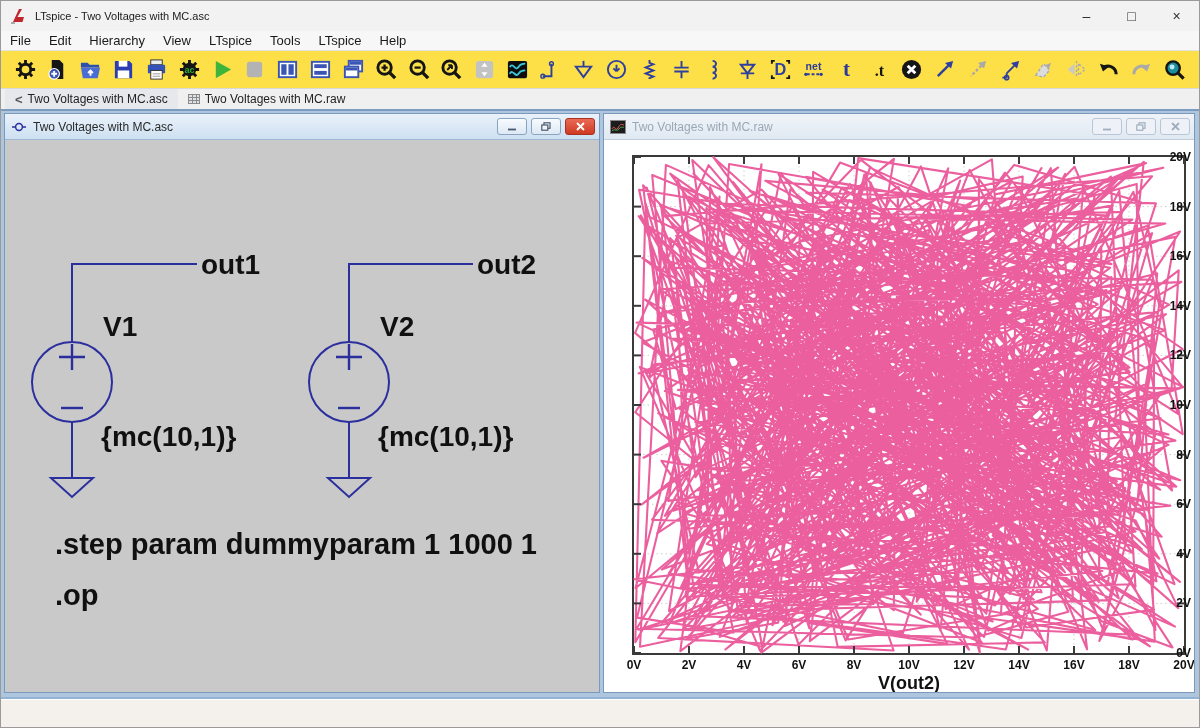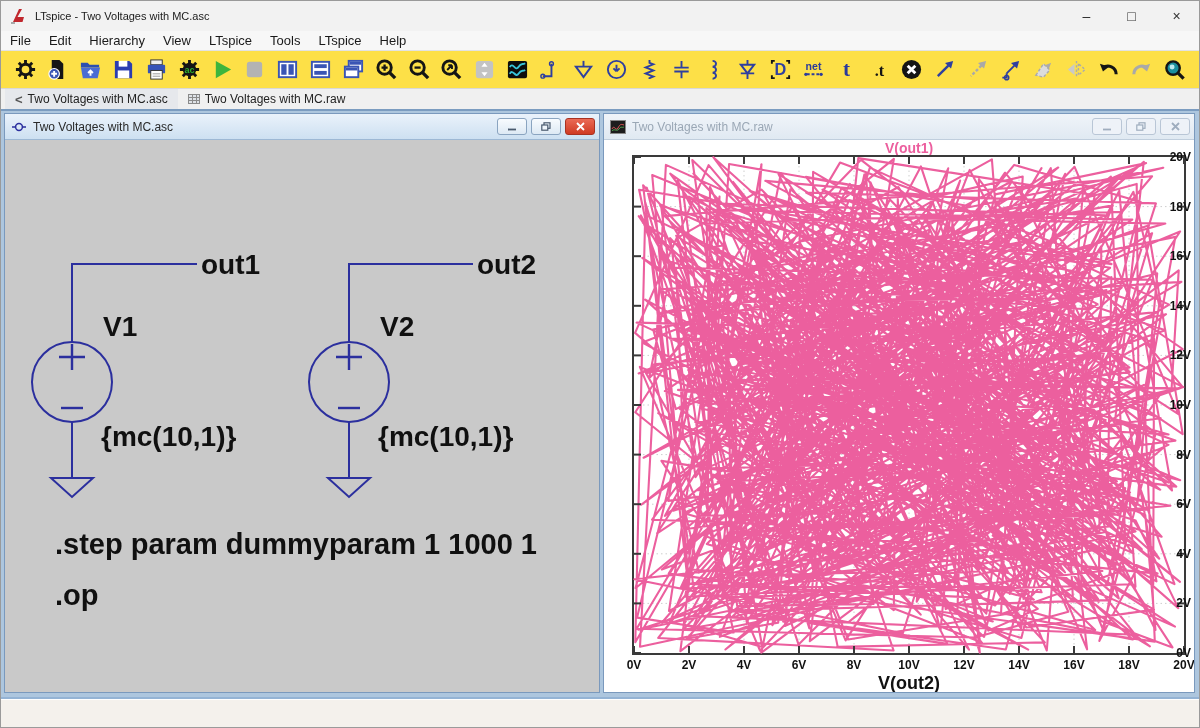--- a/index.html
+++ b/index.html
@@ -437,21 +437,20 @@
               </svg>
             </span>
           <span class="cbtn close">
               <svg width="9" height="9">
                 <path d="M1 1l7 7M8 1l-7 7" stroke-width="1.8"></path>
               </svg>
             </span>
         </div>
       </div>
       <div class="wave-content">
-        <div class="plot-title" id="plot-title" style="color: rgb(236, 95, 158);">V(out1)</div>
         <div class="plot-box">
           <svg id="plot-svg" viewBox="0 0 550 496" preserveAspectRatio="none">
               <line x1="55" y1="0" x2="55" y2="496" stroke="#cdcdcd" stroke-width="1" stroke-dasharray="1.5 3"></line>
               <line x1="0" y1="49.6" x2="550" y2="49.6" stroke="#cdcdcd" stroke-width="1" stroke-dasharray="1.5 3"></line>
               <line x1="110" y1="0" x2="110" y2="496" stroke="#cdcdcd" stroke-width="1" stroke-dasharray="1.5 3"></line>
               <line x1="0" y1="99.2" x2="550" y2="99.2" stroke="#cdcdcd" stroke-width="1" stroke-dasharray="1.5 3"></line>
               <line x1="165" y1="0" x2="165" y2="496" stroke="#cdcdcd" stroke-width="1" stroke-dasharray="1.5 3"></line>
               <line x1="0" y1="148.8" x2="550" y2="148.8" stroke="#cdcdcd" stroke-width="1" stroke-dasharray="1.5 3"></line>
               <line x1="220" y1="0" x2="220" y2="496" stroke="#cdcdcd" stroke-width="1" stroke-dasharray="1.5 3"></line>
               <line x1="0" y1="198.4" x2="550" y2="198.4" stroke="#cdcdcd" stroke-width="1" stroke-dasharray="1.5 3"></line>

